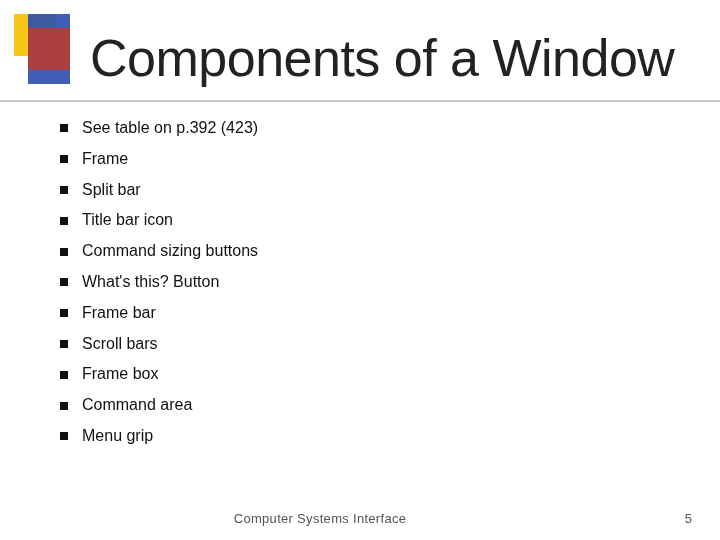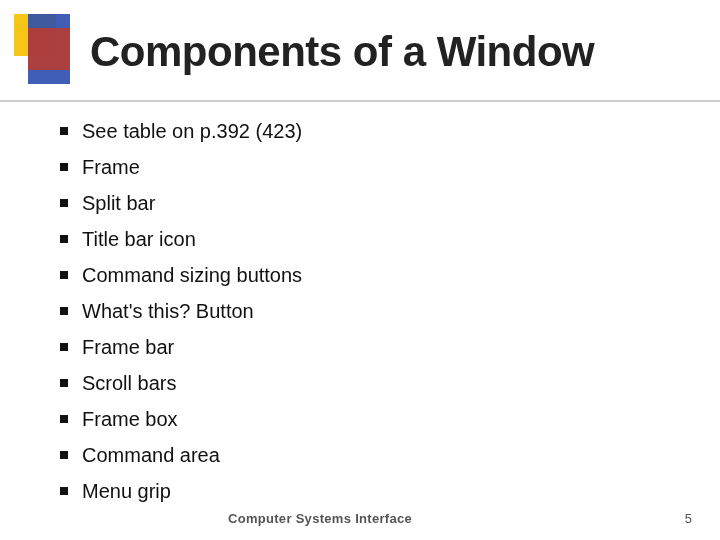--- a/index.html
+++ b/index.html
@@ -60,22 +60,22 @@
       width: 42px;
       height: 70px;
       background: #2B4DAE;
       opacity: 0.9;
     }
 
     .slide-title {
       position: absolute;
       top: 28px;
       left: 90px;
-      font-size: 42px;
-      font-weight: 700;
+      font-size: 52px;
+      font-weight: 400;
       color: #222222;
       letter-spacing: -0.5px;
       white-space: nowrap;
     }
 
     
     .title-rule {
       position: absolute;
       top: 100px;
       left: 0;
@@ -94,21 +94,21 @@
 
     .bullet-list {
       list-style: none;
       padding: 0;
       margin: 0;
     }
 
     .bullet-list li {
       display: flex;
       align-items: center;
-      font-size: 20px;
+      font-size: 16px;
       color: #111111;
       margin-bottom: 10px;
       line-height: 1.3;
     }
 
     .bullet-dot {
       display: inline-block;
       width: 8px;
       height: 8px;
       background: #111111;
@@ -119,21 +119,20 @@
 
     
     .footer {
       position: absolute;
       bottom: 14px;
       left: 0;
       width: 640px;
       display: flex;
       justify-content: center;
       align-items: center;
-      font-weight: bold;
     }
 
     .footer-text {
       font-size: 13px;
       color: #555555;
       letter-spacing: 0.3px;
     }
 
     .footer-page {
       position: absolute;

